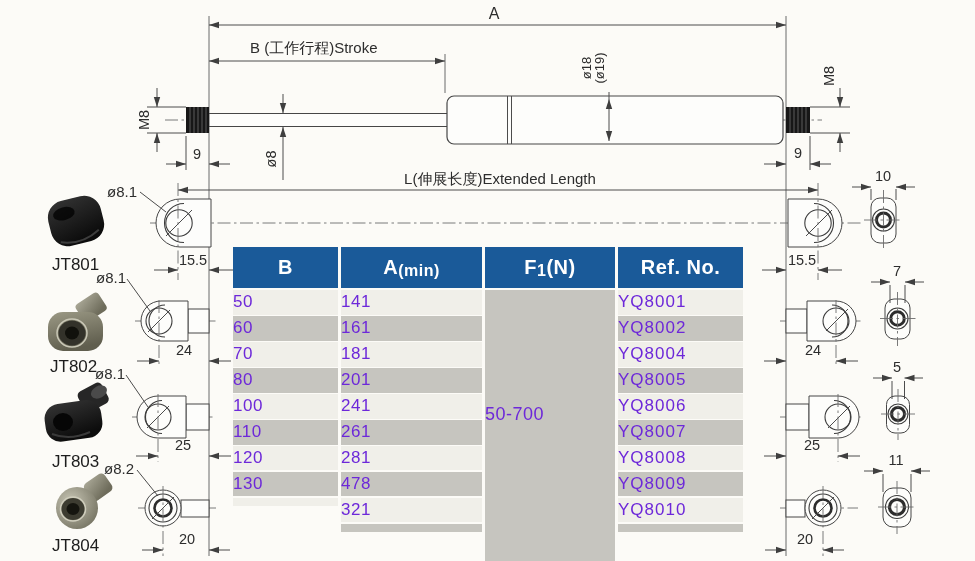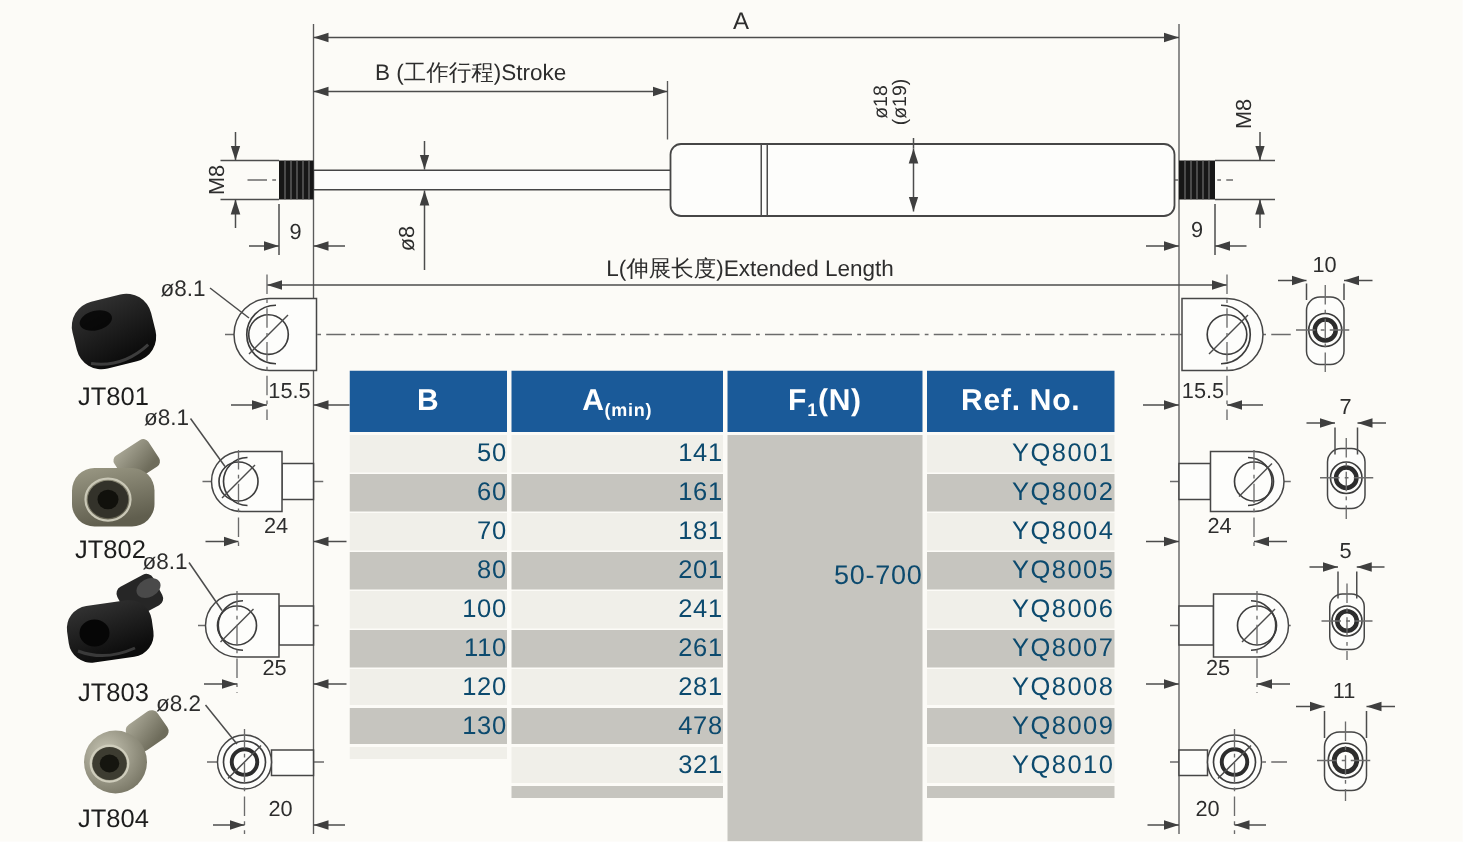--- a/index.html
+++ b/index.html
@@ -22,28 +22,28 @@
   .hole{stroke:#3c3c3c;stroke-width:1.1;fill:none}
   .ring{stroke:#2c2c2c;fill:none}
   
   .spec-table{position:absolute;left:233px;top:247px;width:529px;height:314px;
               display:flex;gap:3px;overflow:hidden}
   .tcol{display:flex;flex-direction:column}
   .col-b{width:105px}.col-a{width:141px}.col-f{width:130px}.col-ref{width:125px}
   .th{height:41px;margin-bottom:2.4px;background:var(--header-blue,#1a5a99);color:#fff;
       font-weight:bold;font-size:20px;display:flex;align-items:center;justify-content:center;
       letter-spacing:.5px}
-  .th .sub{font-size:12px;align-self:flex-end;margin-bottom:8px}
-  .td{height:24.2px;margin-bottom:1.8px;text-align:right;line-height:24.2px;font-size:17px;
-      color:#0c4a6e;letter-spacing:.5px}
+  .th .sub{font-size:16px;align-self:flex-end;margin-bottom:8px}
+  .td{height:24.2px;margin-bottom:1.8px;text-align:left;line-height:24.2px;font-size:17px;
+      color:#6d28d9;letter-spacing:.5px}
   .td:nth-child(even){background:var(--row-light,#f0efe9)}
   .td:nth-child(odd){background:var(--row-dark,#c6c5bf)}
   .td.partial{height:8px;margin-bottom:0}
   .td.merged{height:271px;margin-bottom:0;background:var(--row-dark,#c6c5bf);
-             line-height:24px;padding-top:81px;box-sizing:border-box;font-size:18px}
+             line-height:24px;padding-top:112px;box-sizing:border-box;font-size:18px}
   .col-ref .td{letter-spacing:1px}
 </style>
 </head>
 <body>
 
 <div class="sheet">
 
 <svg class="art" width="975" height="561" viewBox="0 0 975 561">
   <defs>
     <marker id="arw" markerWidth="11" markerHeight="8" refX="10" refY="4" orient="auto-start-reverse" markerUnits="userSpaceOnUse">

